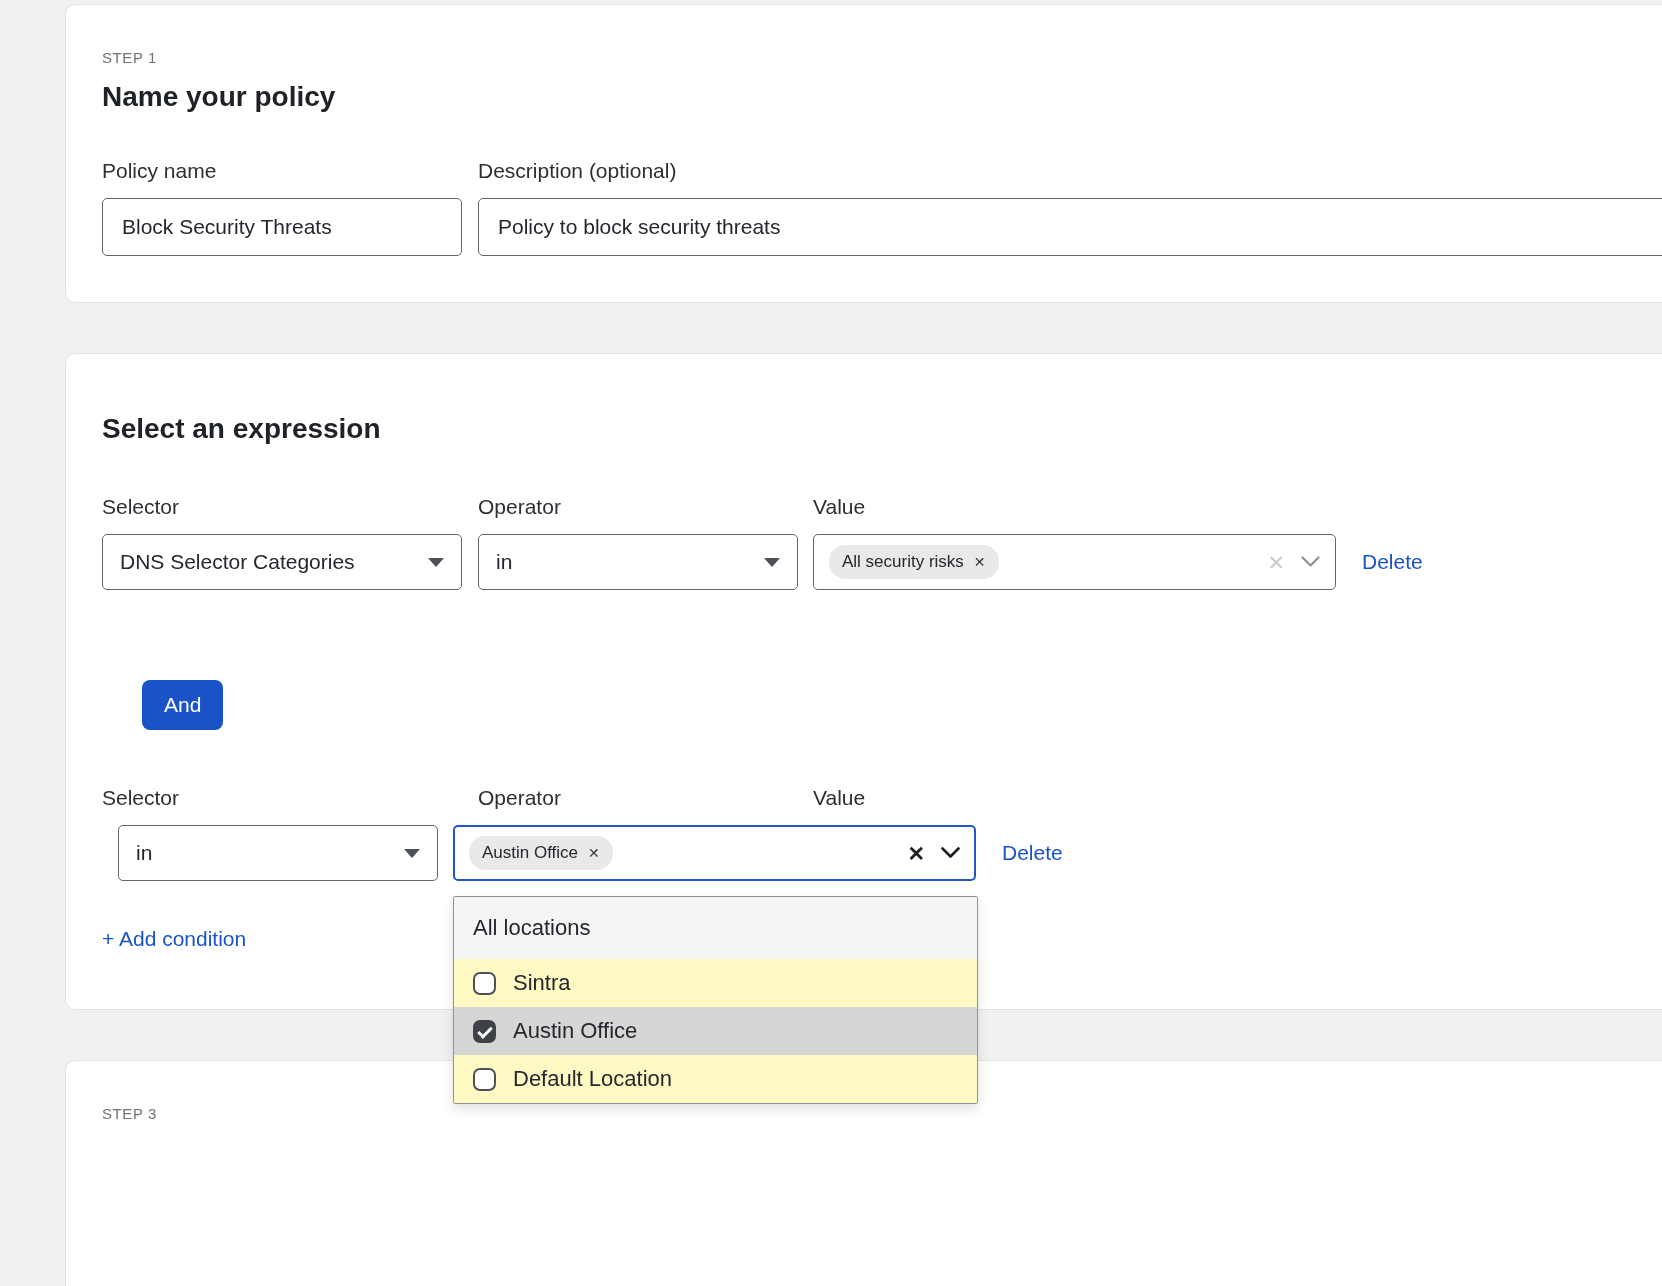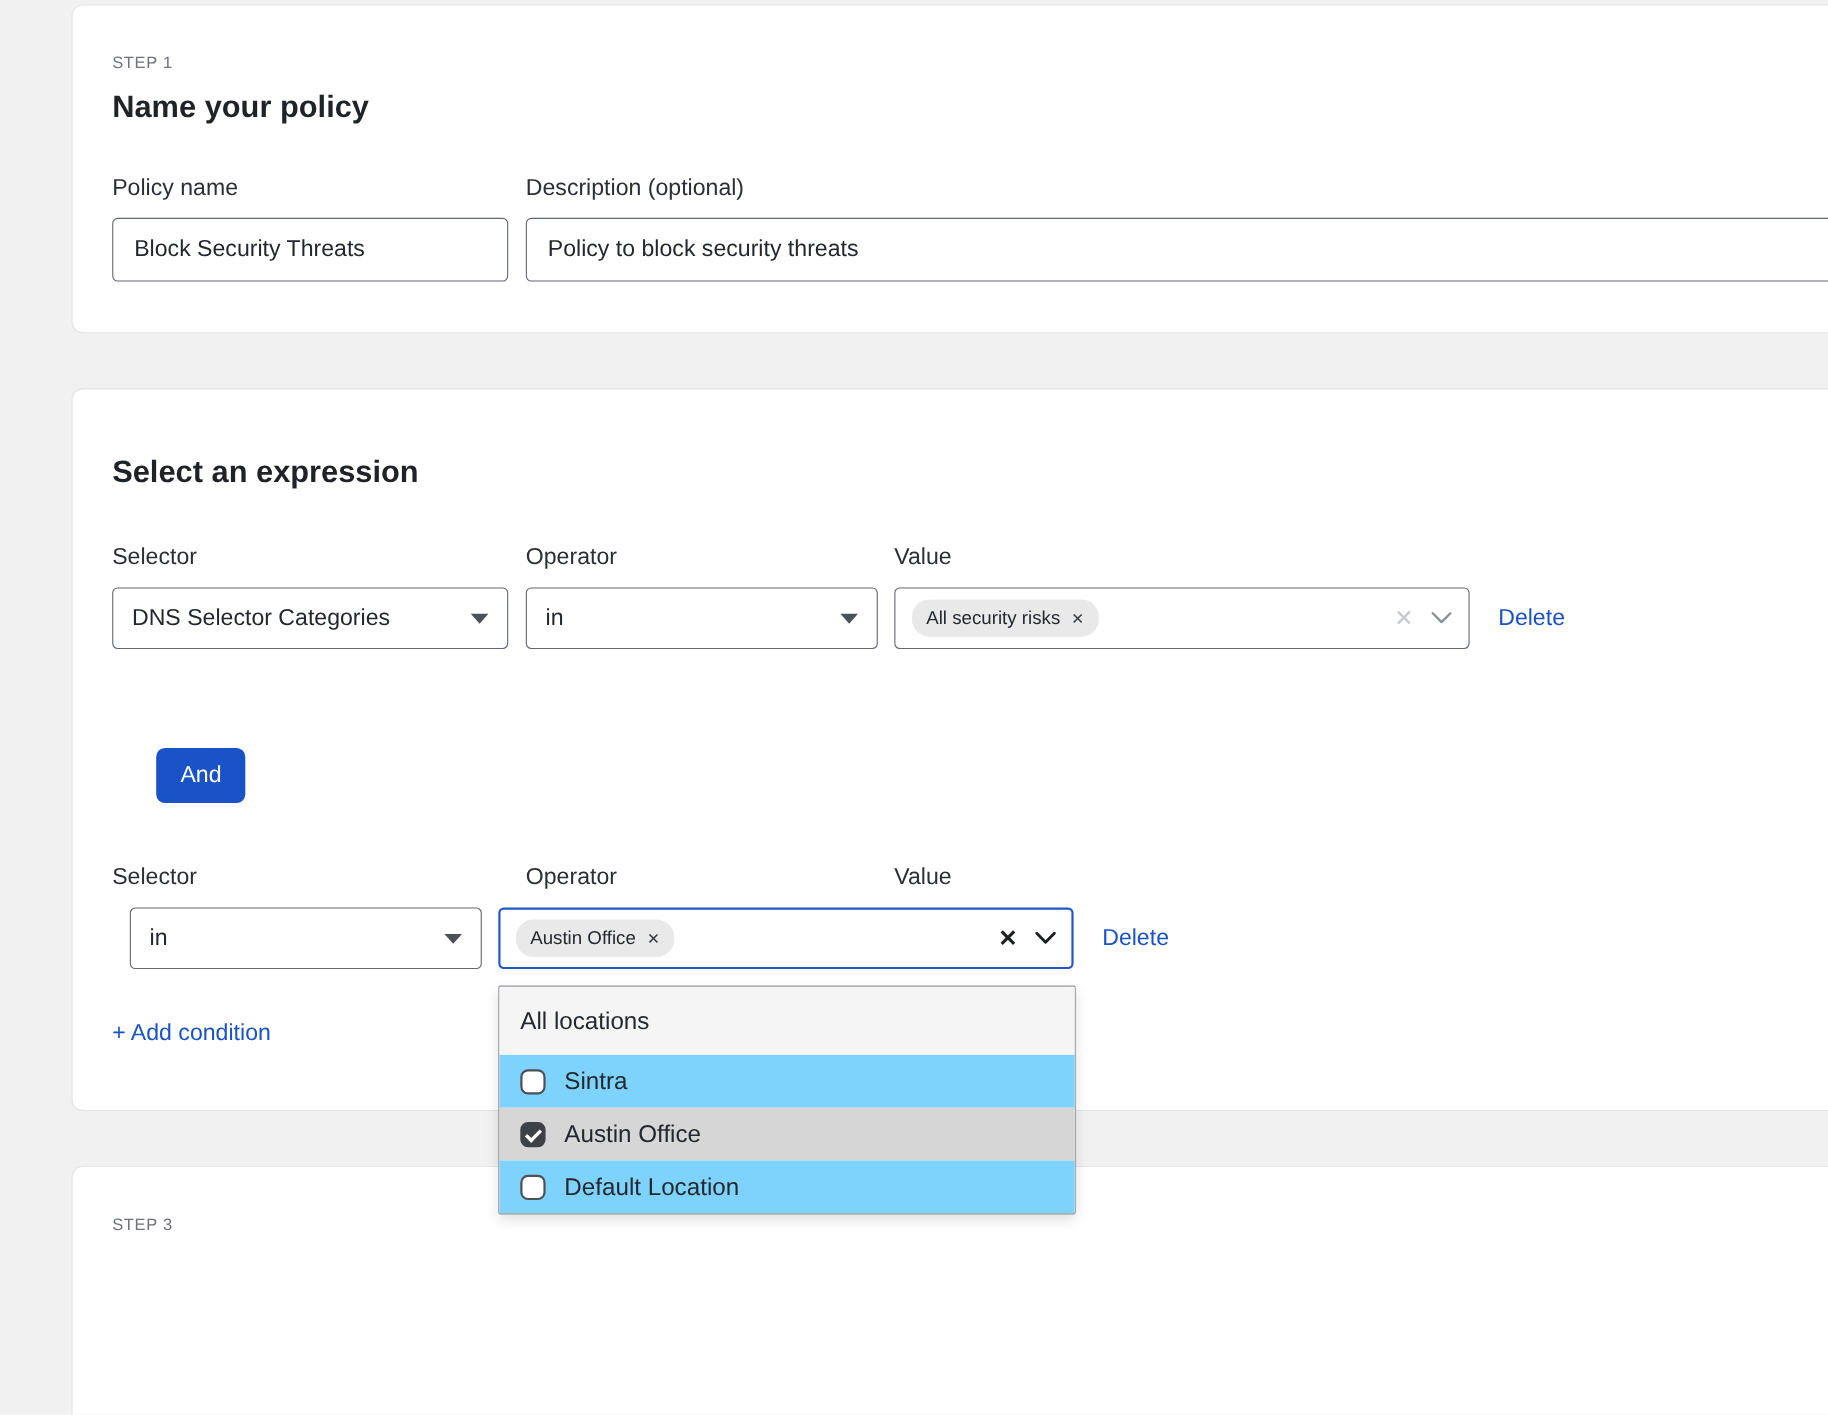--- a/index.html
+++ b/index.html
@@ -177,21 +177,21 @@
     background: #f5f5f5;
   }
   .dd-option {
     display: flex;
     align-items: center;
     gap: 17px;
     height: 48px;
     padding: 0 19px;
     font-size: 22px;
     cursor: pointer;
-    background: #7dd3fc;
+    background: #fef9c3;
   }
   .dd-option.checked { background: #d6d6d6; }
   .checkbox {
     width: 23px; height: 23px;
     border: 2px solid #4c5157;
     border-radius: 7px;
     background: #fff;
     position: relative;
     flex: none;
   }

